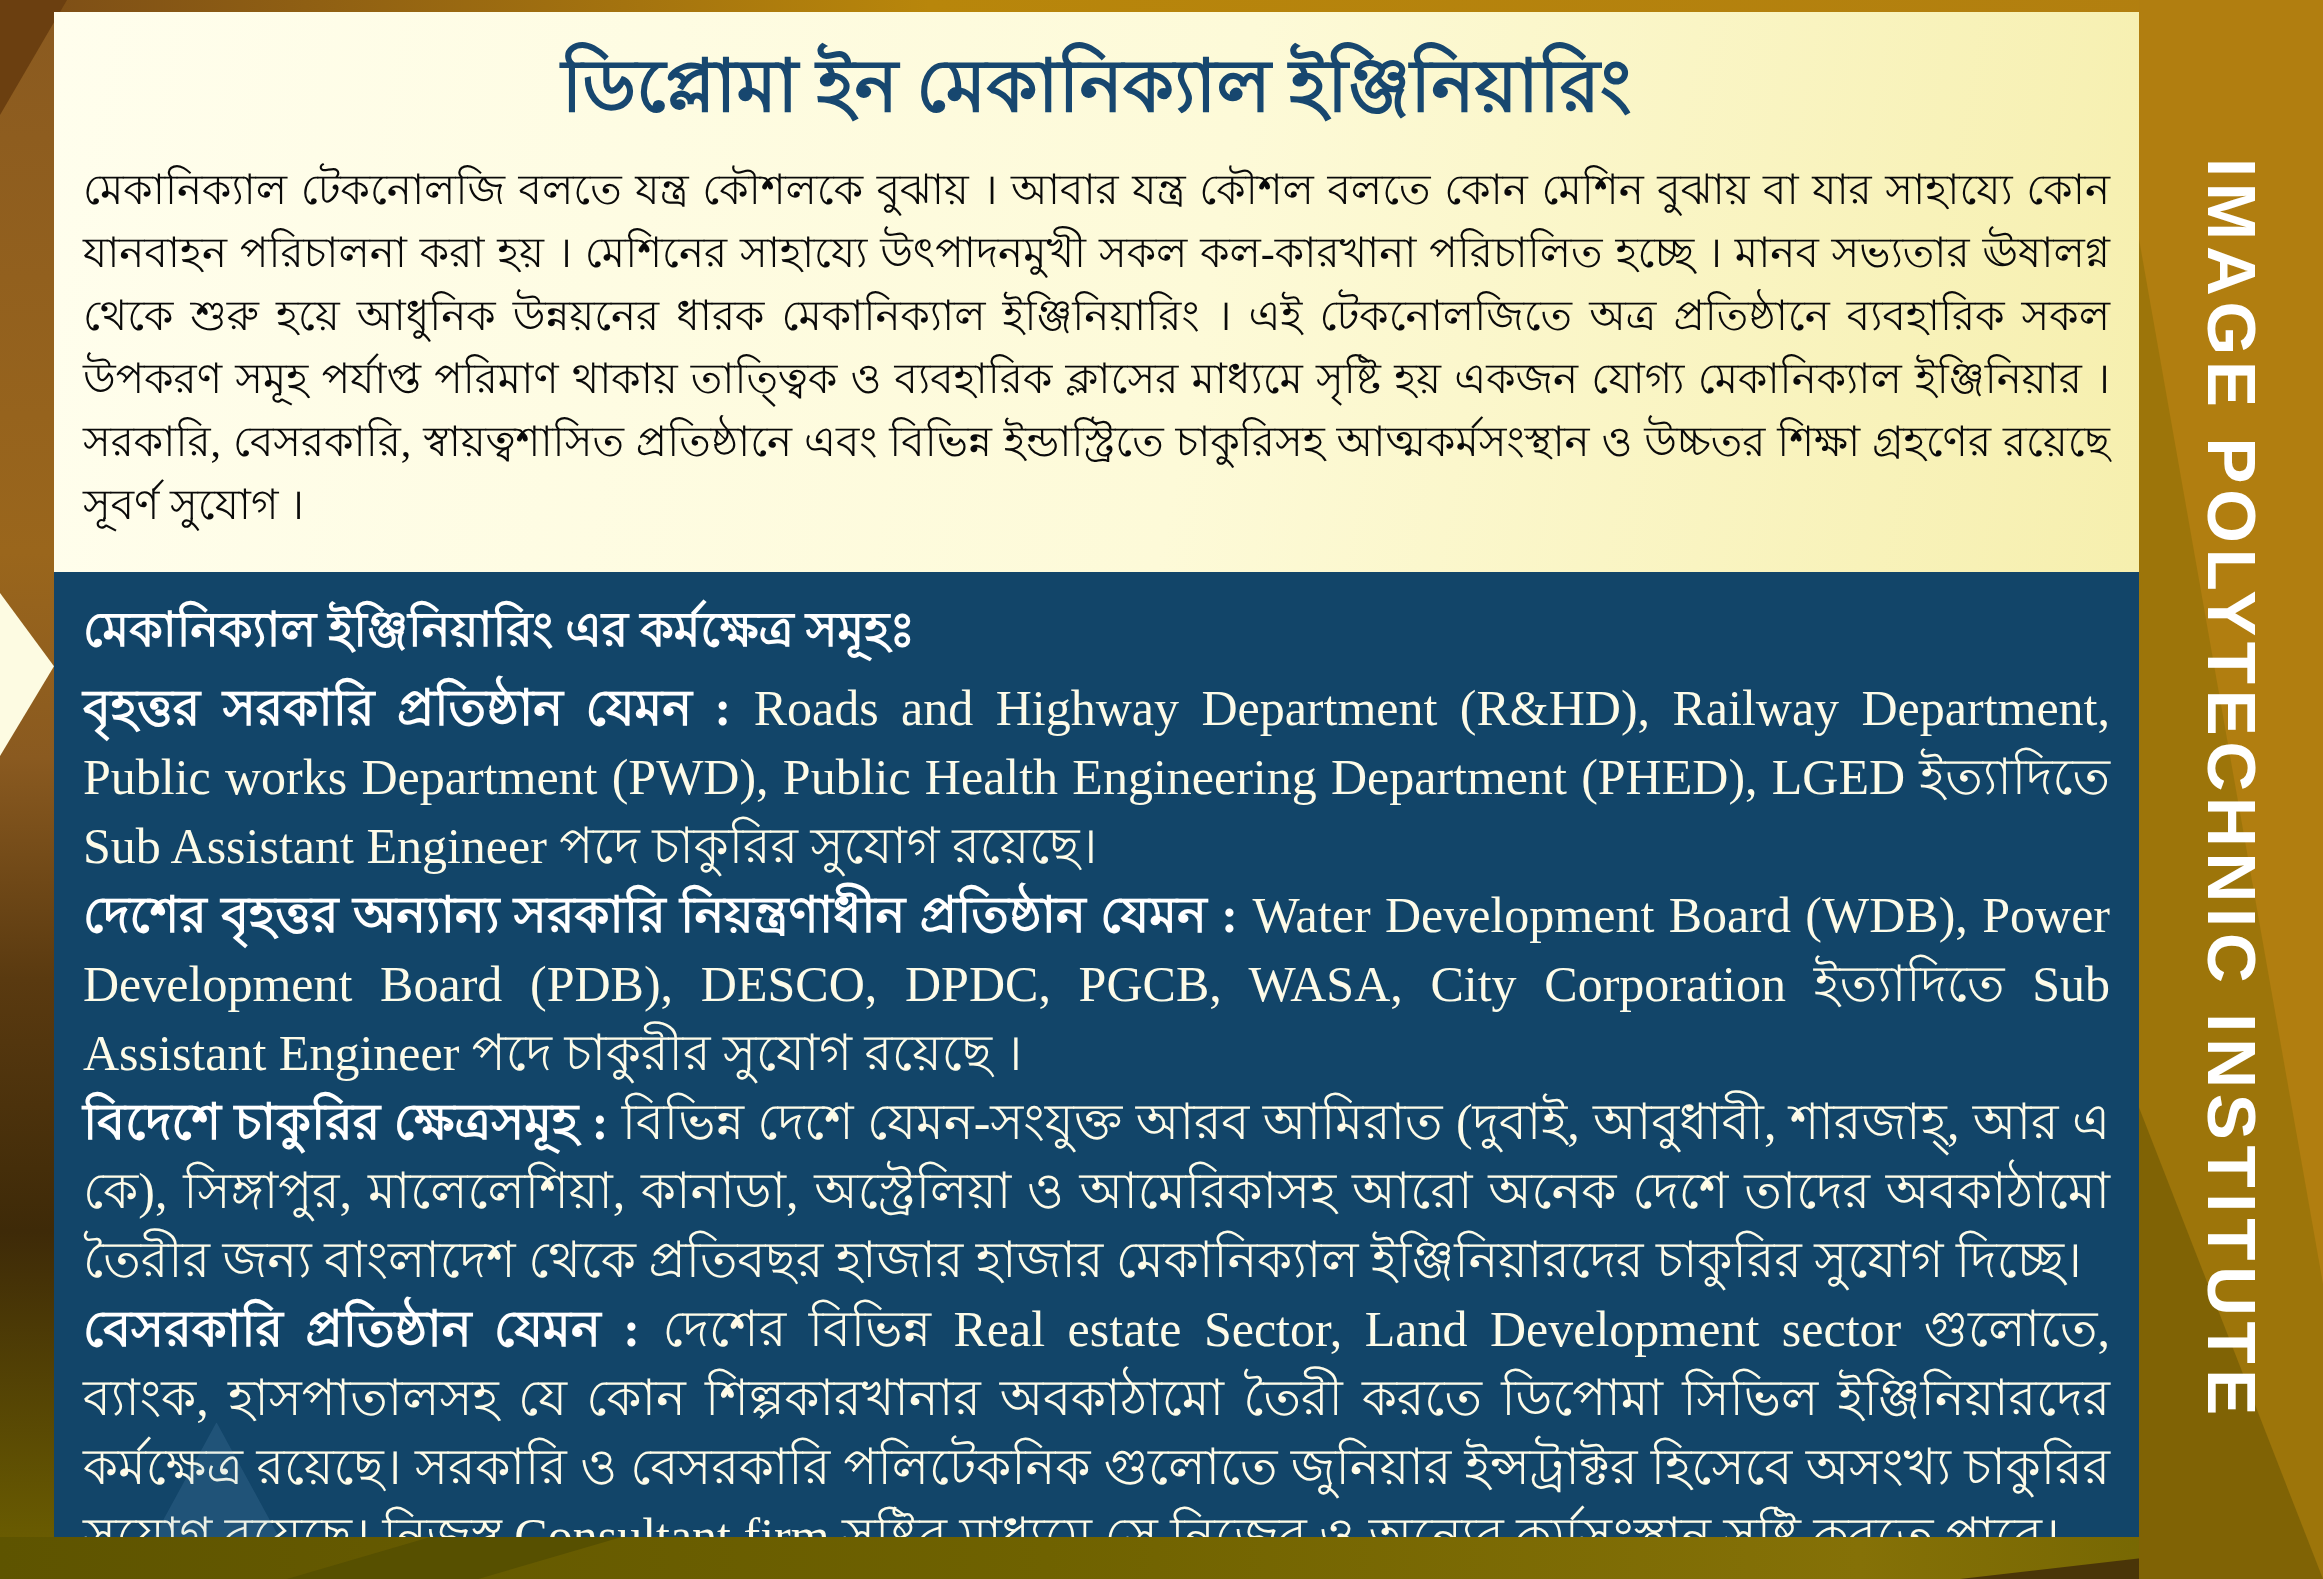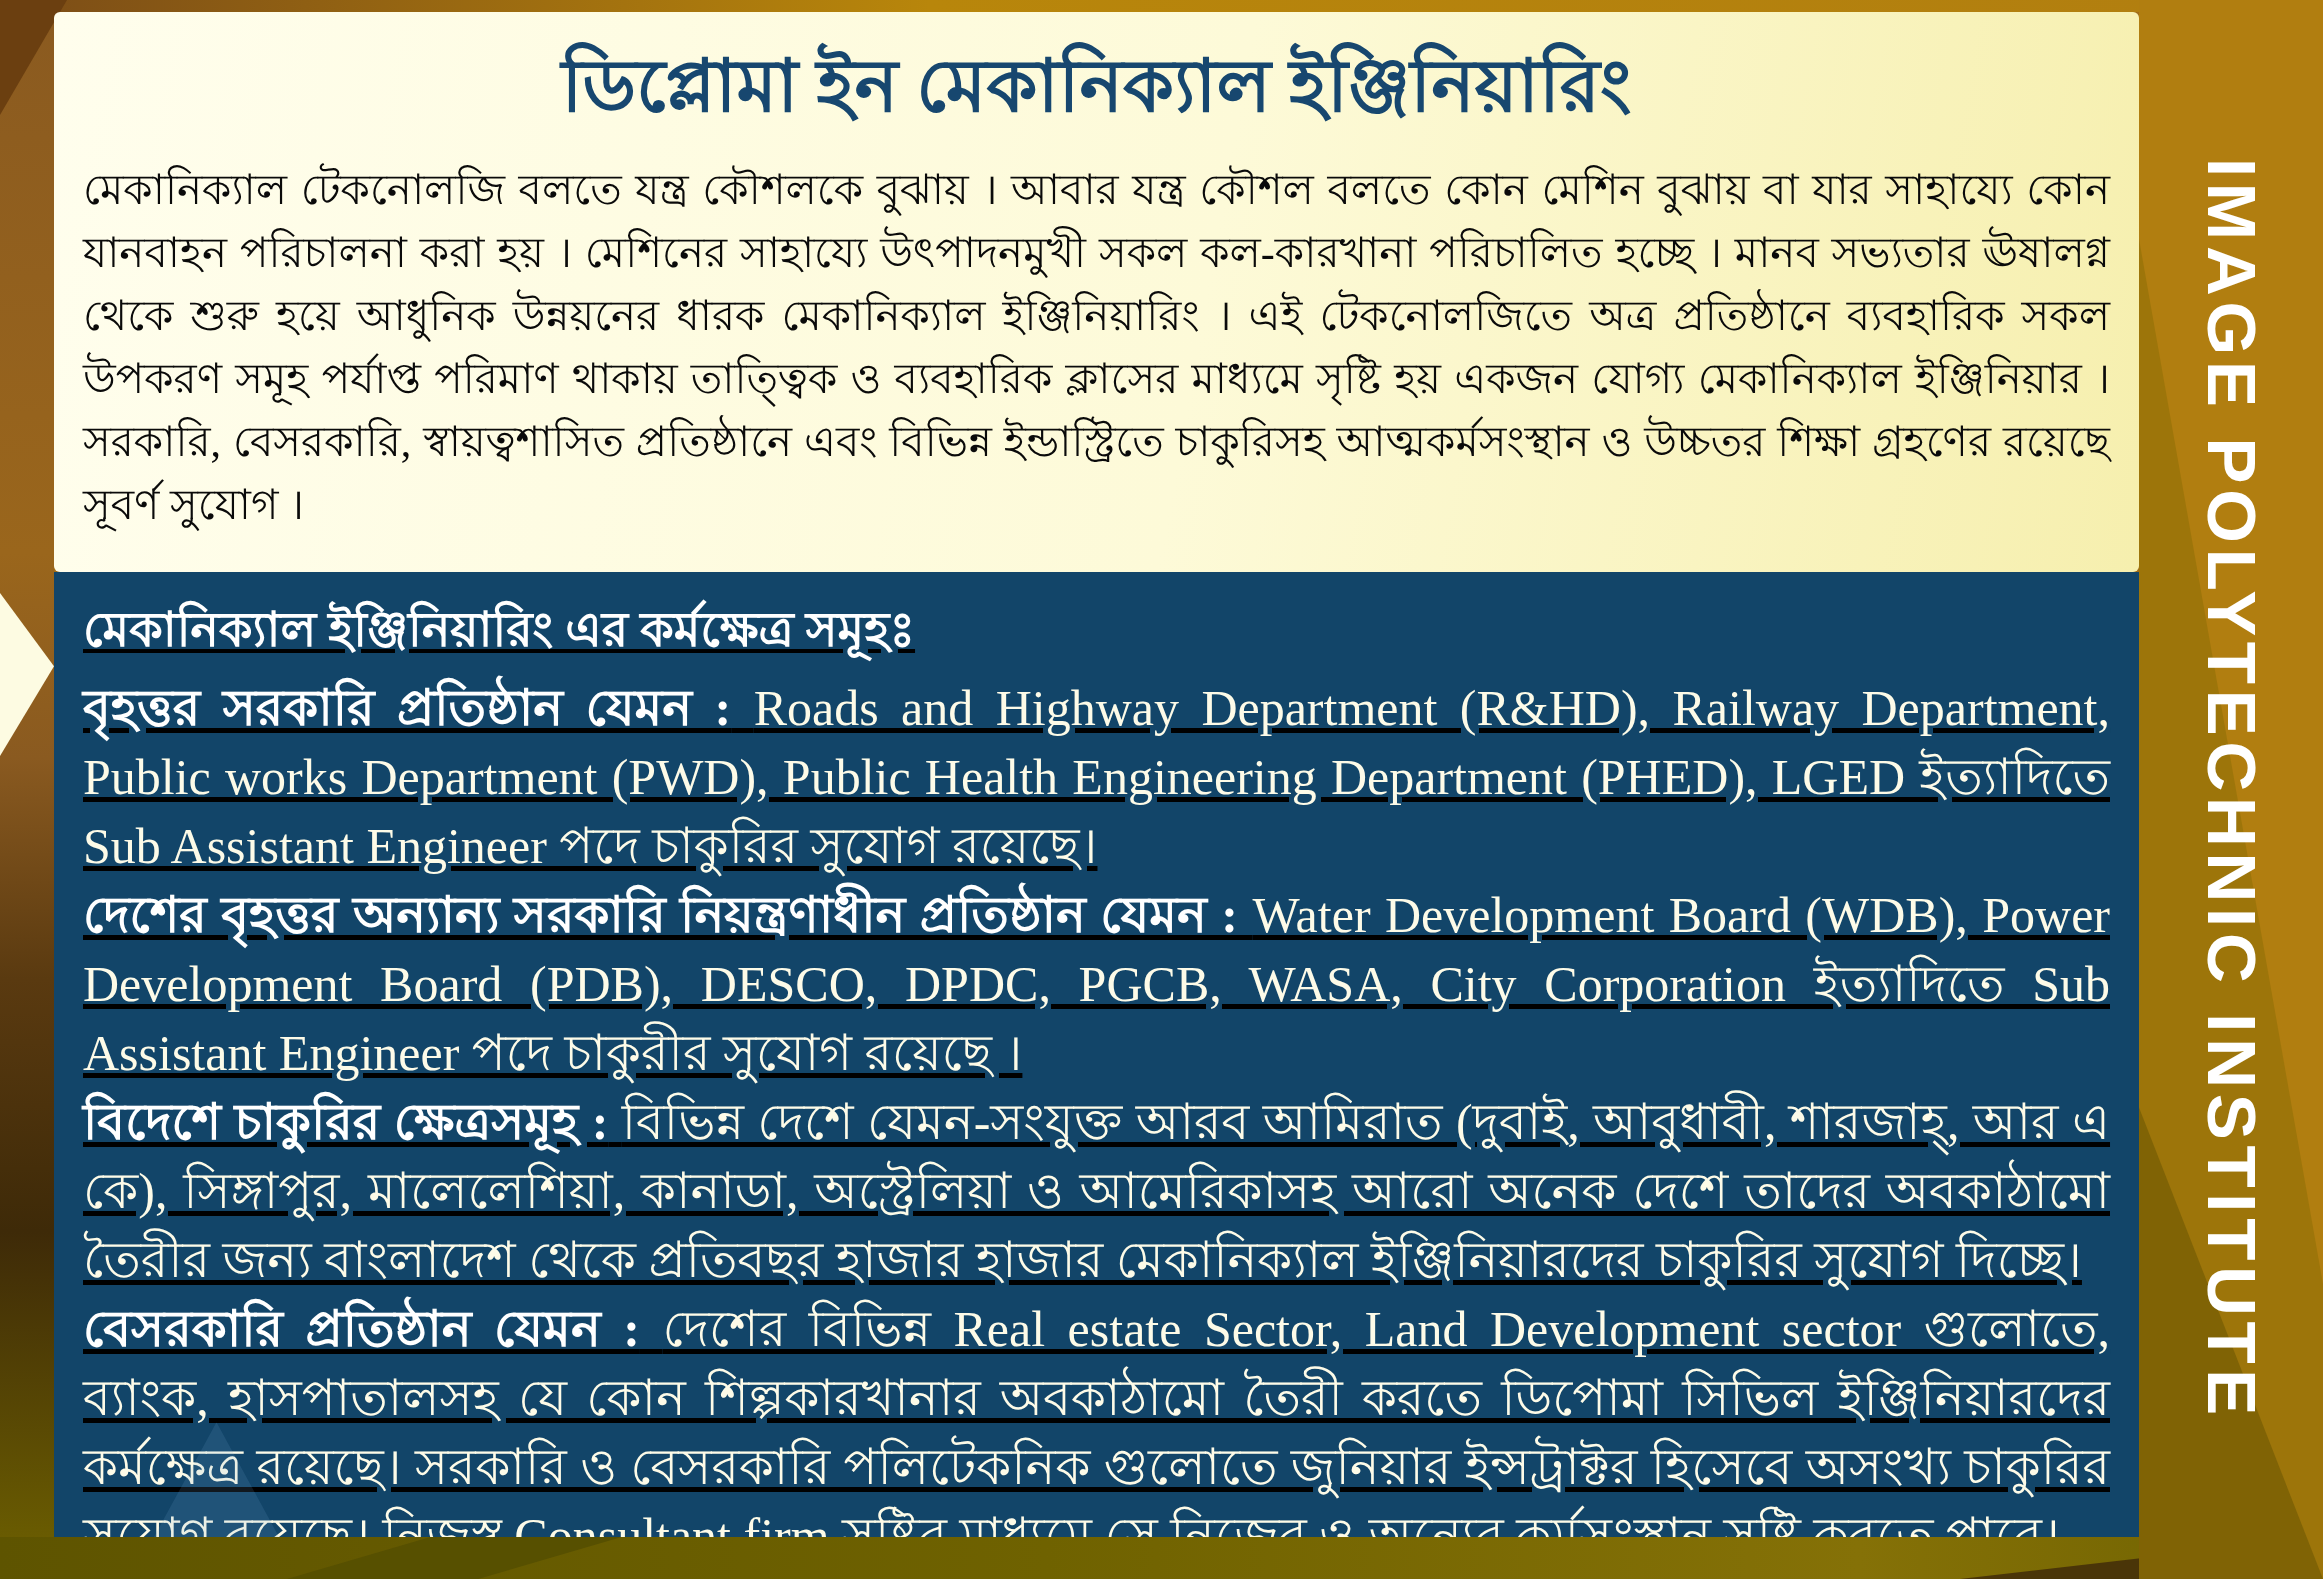--- a/index.html
+++ b/index.html
@@ -74,21 +74,20 @@
   }
 
   
   .content {
     position:absolute; left:54px; top:11.5px; width:2085px; height:1526px;
   }
   .intro {
     width:100%; height:560px;
     background:linear-gradient(100deg,#fffeed 0%, #fdfad8 55%, #f6efae 100%);
     padding:29px 29px 0 29px;
-    border-radius:6px;
   }
   .intro-title {
     text-align:center;
     color:#17476f;
     font-size:73px; font-weight:bold;
     line-height:1.25;
     font-family:"Liberation Serif","DejaVu Serif",serif;
   }
   .intro-body {
     margin-top:27px;
@@ -96,21 +95,20 @@
     font-size:42px; line-height:63px;
     text-align:justify;
   }
 
   .sectors {
     position:relative;
     width:100%; height:965px;
     background:#124569;
     padding:27px 29px 0 29px;
     overflow:hidden;
-    text-decoration:underline;
   }
   .chevron {
     position:absolute; pointer-events:none;
     background:rgba(120,170,210,0.14);
   }
   .chevron.c1 {
     left:-38px; top:1051px; width:401px; height:669px;
     clip-path:polygon(50% 0, 100% 55%, 78% 55%, 50% 24%, 22% 55%, 0 55%);
     transform:scale(1.6);
   }

